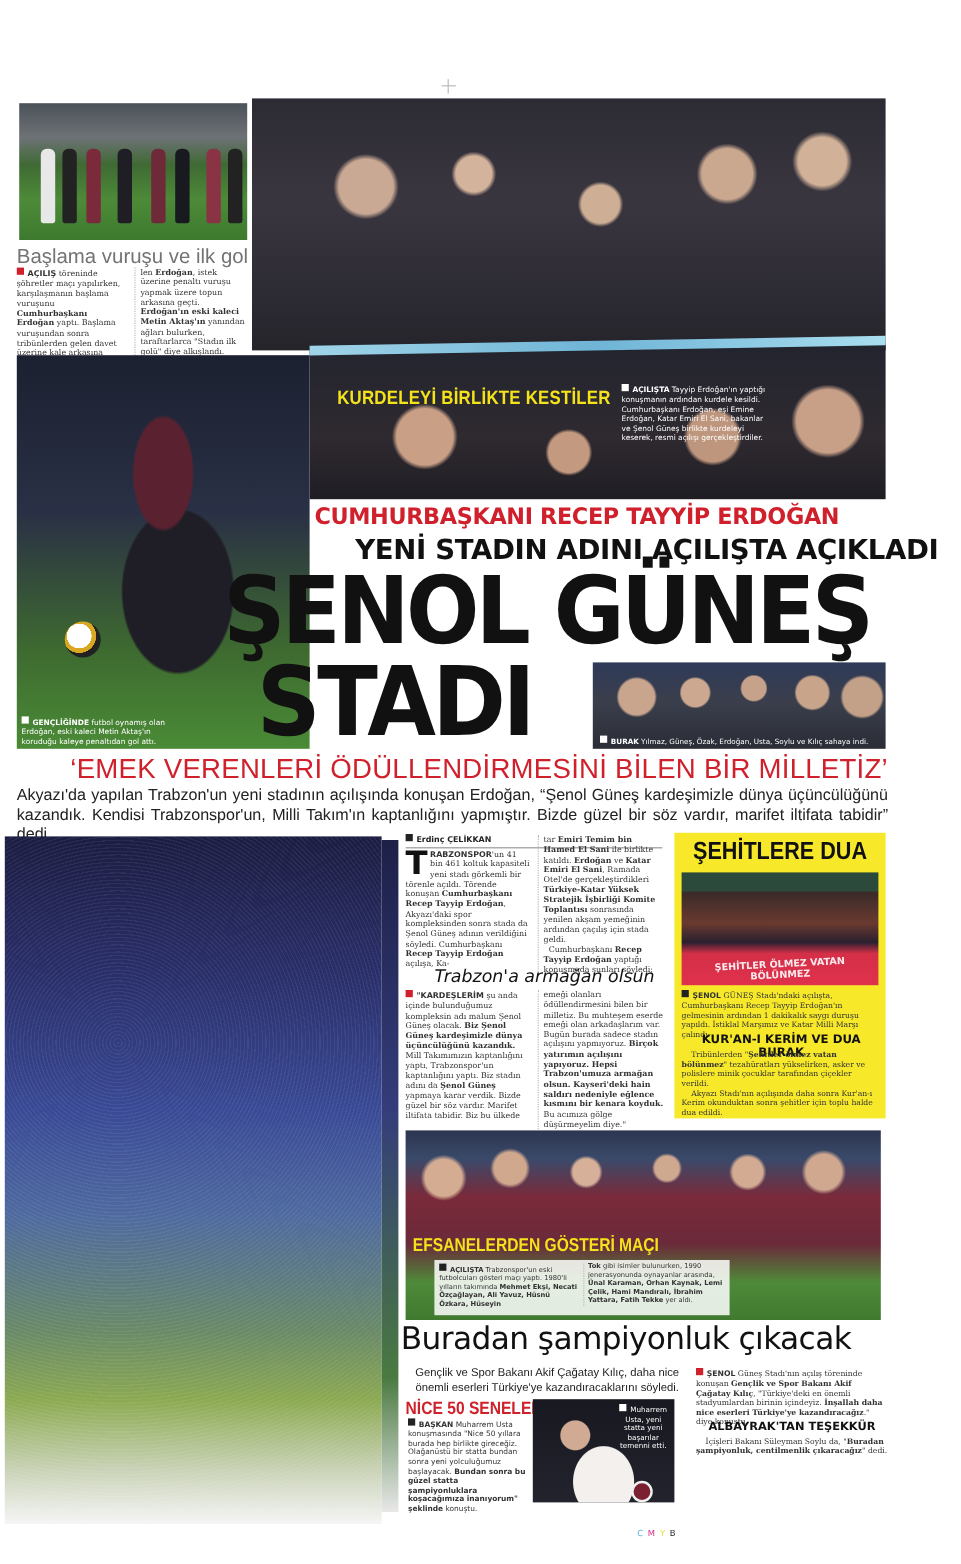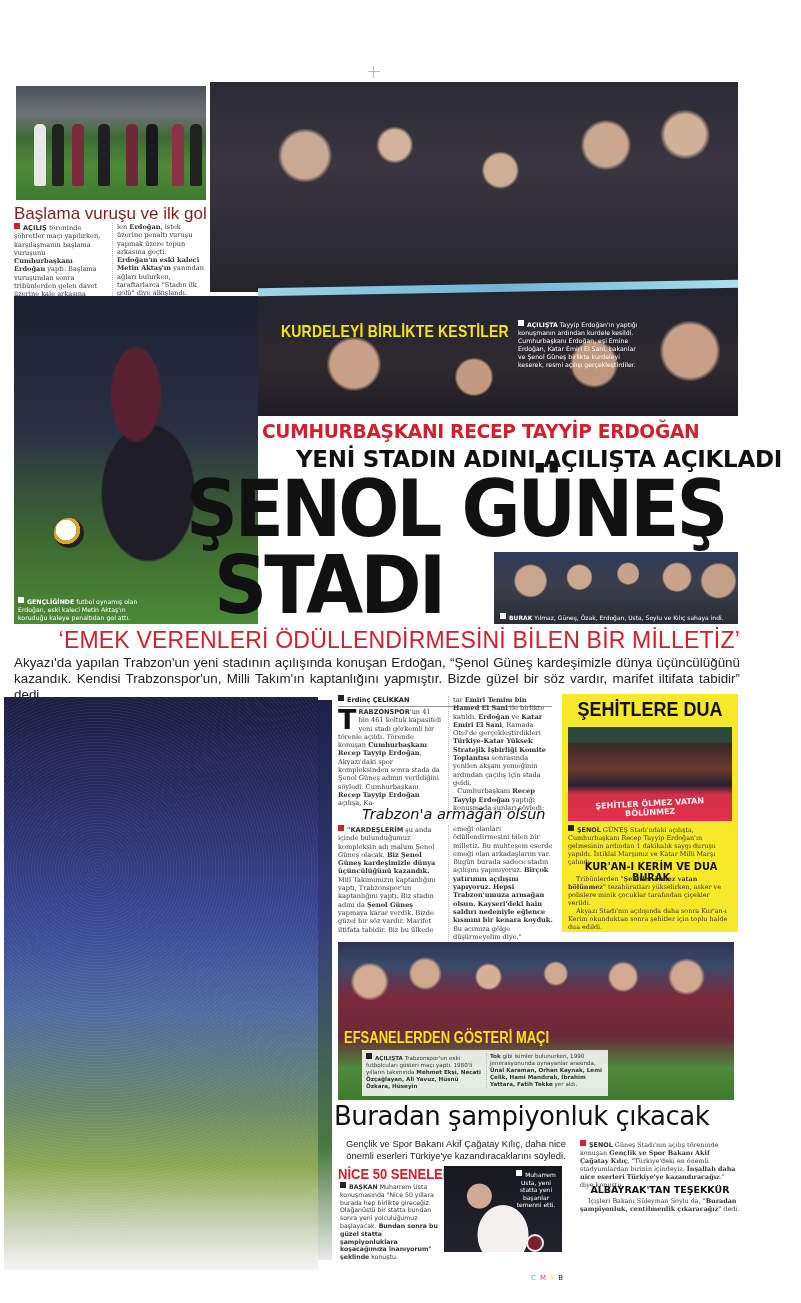--- a/index.html
+++ b/index.html
@@ -36,21 +36,21 @@
   .ph-left:after { content: ""; position: absolute; inset: 0; background: repeating-radial-gradient(circle at 30% 30%, rgba(255,255,255,0.06) 0 1px, transparent 1px 3px); }
   .ph-martyrs { left: 568px; top: 727px; width: 164px; height: 94px;
     background: linear-gradient(180deg, #2c4a3c 0%, #2c4a3c 16%, #3a2a28 18%, #6a3a30 45%, #2a2030 62%, #d43048 72%, #e0304c 100%); }
   .ph-legends { left: 338px; top: 942px; width: 396px; height: 158px;
     background: radial-gradient(circle at 8% 25%, #d4ac92 0 4%, transparent 5%), radial-gradient(circle at 22% 20%, #d0a88e 0 4%, transparent 5%), radial-gradient(circle at 38% 22%, #d6b098 0 4%, transparent 5%), radial-gradient(circle at 55% 20%, #cfa890 0 4%, transparent 5%), radial-gradient(circle at 72% 22%, #d2ab92 0 4%, transparent 5%), radial-gradient(circle at 88% 22%, #d0a890 0 4%, transparent 5%), linear-gradient(180deg, #2d3550 0%, #3a4a6a 15%, #7a2a3a 35%, #6a2a3a 60%, #4f8a3a 80%, #3f7a2f 100%); }
   .ph-usta { left: 444px; top: 1166px; width: 118px; height: 86px;
     background: radial-gradient(circle at 30% 35%, #d0aa92 0 12%, transparent 13%), radial-gradient(ellipse at 50% 80%, #f4f0ee 0 30%, transparent 31%), linear-gradient(180deg, #171820 0%, #22232c 100%); }
   .ph-usta .logo { position: absolute; left: 82px; top: 68px; width: 18px; height: 18px; border-radius: 50%; background: #7a2030; border: 2px solid #f0f0f0; }
 
   
-  .h-kickoff { left: 14px; top: 204px; font-family: "Liberation Sans", sans-serif; font-size: 17px; color: #7f1d1d; letter-spacing: 0; }
+  .h-kickoff { left: 14px; top: 204px; font-family: "Liberation Sans", sans-serif; font-size: 17px; color: #737373; letter-spacing: 0; }
   .col-text { font-size: 6.6px; line-height: 8.3px; color: #333; }
   .kick-c1 { left: 14px; top: 223px; width: 90px; }
   .kick-c2 { left: 112px; top: 223px; width: 94px; border-left: 1px dotted #bbb; padding-left: 4px; }
 
   .caption-white { font-family: "DejaVu Sans", sans-serif; color: #fff; font-size: 6.2px; line-height: 8px; }
   .cap-ribbon { left: 518px; top: 320px; width: 120px; }
   .cap-young { left: 18px; top: 597px; width: 120px; }
   .cap-burak { left: 500px; top: 613px; width: 236px; font-size: 6px; }
 
   .h-ribbon { left: 281px; top: 323px; font-family: "Liberation Sans", sans-serif; font-weight: bold; font-size: 14px; color: #f4e21a; transform: scaleY(1.15); letter-spacing: 0.2px; }

